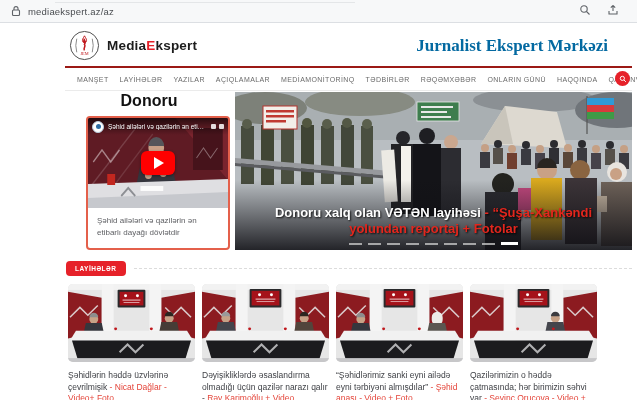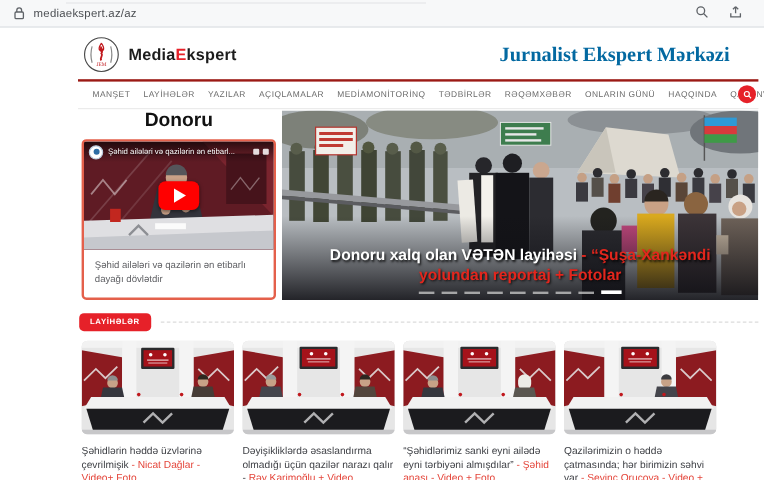--- a/index.html
+++ b/index.html
@@ -24,21 +24,21 @@
 
   
   .nav{position:absolute;left:65px;top:66px;width:567px;height:22px;border-top:2px solid #9b1915;border-bottom:1px solid #ebebeb;background:#fff;display:flex;align-items:center;}
   .nav .items{display:flex;gap:11px;padding-left:12px;}
   .nav .item{font-size:7px;color:#6a6a6a;letter-spacing:.4px;cursor:pointer;white-space:nowrap;}
   .nav-search{position:absolute;right:2px;top:3px;width:15px;height:15px;border-radius:50%;background:#e62129;display:flex;align-items:center;justify-content:center;cursor:pointer;}
 
   
   .leftcol{position:absolute;left:66px;top:92px;width:166px;}
   .vheading{margin:0;text-align:center;font-size:16px;font-weight:bold;color:#111;}
-  .videocard{margin:6px 2px 0 2px;border:2px solid #e4604b;border-radius:4px;background:#fff;overflow:hidden;}
+  .videocard{margin:6px 2px 0 20px;border:2px solid #e4604b;border-radius:4px;background:#fff;overflow:hidden;}
   .player{position:relative;width:100%;height:90px;background:#5f1b24;}
   .player svg{position:absolute;left:0;top:0;width:100%;height:100%;}
   .overlay{position:absolute;left:0;top:0;right:0;height:17px;background:linear-gradient(rgba(0,0,0,.65),rgba(0,0,0,0));display:flex;align-items:center;padding:0 4px;gap:4px;}
   .avatar{width:10px;height:10px;border-radius:50%;background:#fff;border:1px solid #bcd;flex:none;position:relative;}
   .avatar:after{content:"";position:absolute;left:2.5px;top:2.5px;width:5px;height:5px;border-radius:50%;background:#2e6da4;}
   .ovtitle{font-size:6.5px;color:#fff;white-space:nowrap;overflow:hidden;text-overflow:ellipsis;max-width:108px;text-shadow:0 1px 1px rgba(0,0,0,.6);}
   .ovicons{margin-left:auto;display:flex;gap:3px;}
   .ovicons i{width:5px;height:5px;background:rgba(255,255,255,.85);border-radius:1px;display:block;}
   .playbtn{position:absolute;left:50%;top:50%;transform:translate(-50%,-50%);width:34px;height:24px;border-radius:6px;background:#f00;display:flex;align-items:center;justify-content:center;cursor:pointer;box-shadow:0 1px 3px rgba(0,0,0,.4);}
   .playbtn i{width:0;height:0;border-left:10px solid #fff;border-top:6px solid transparent;border-bottom:6px solid transparent;margin-left:2px;}

